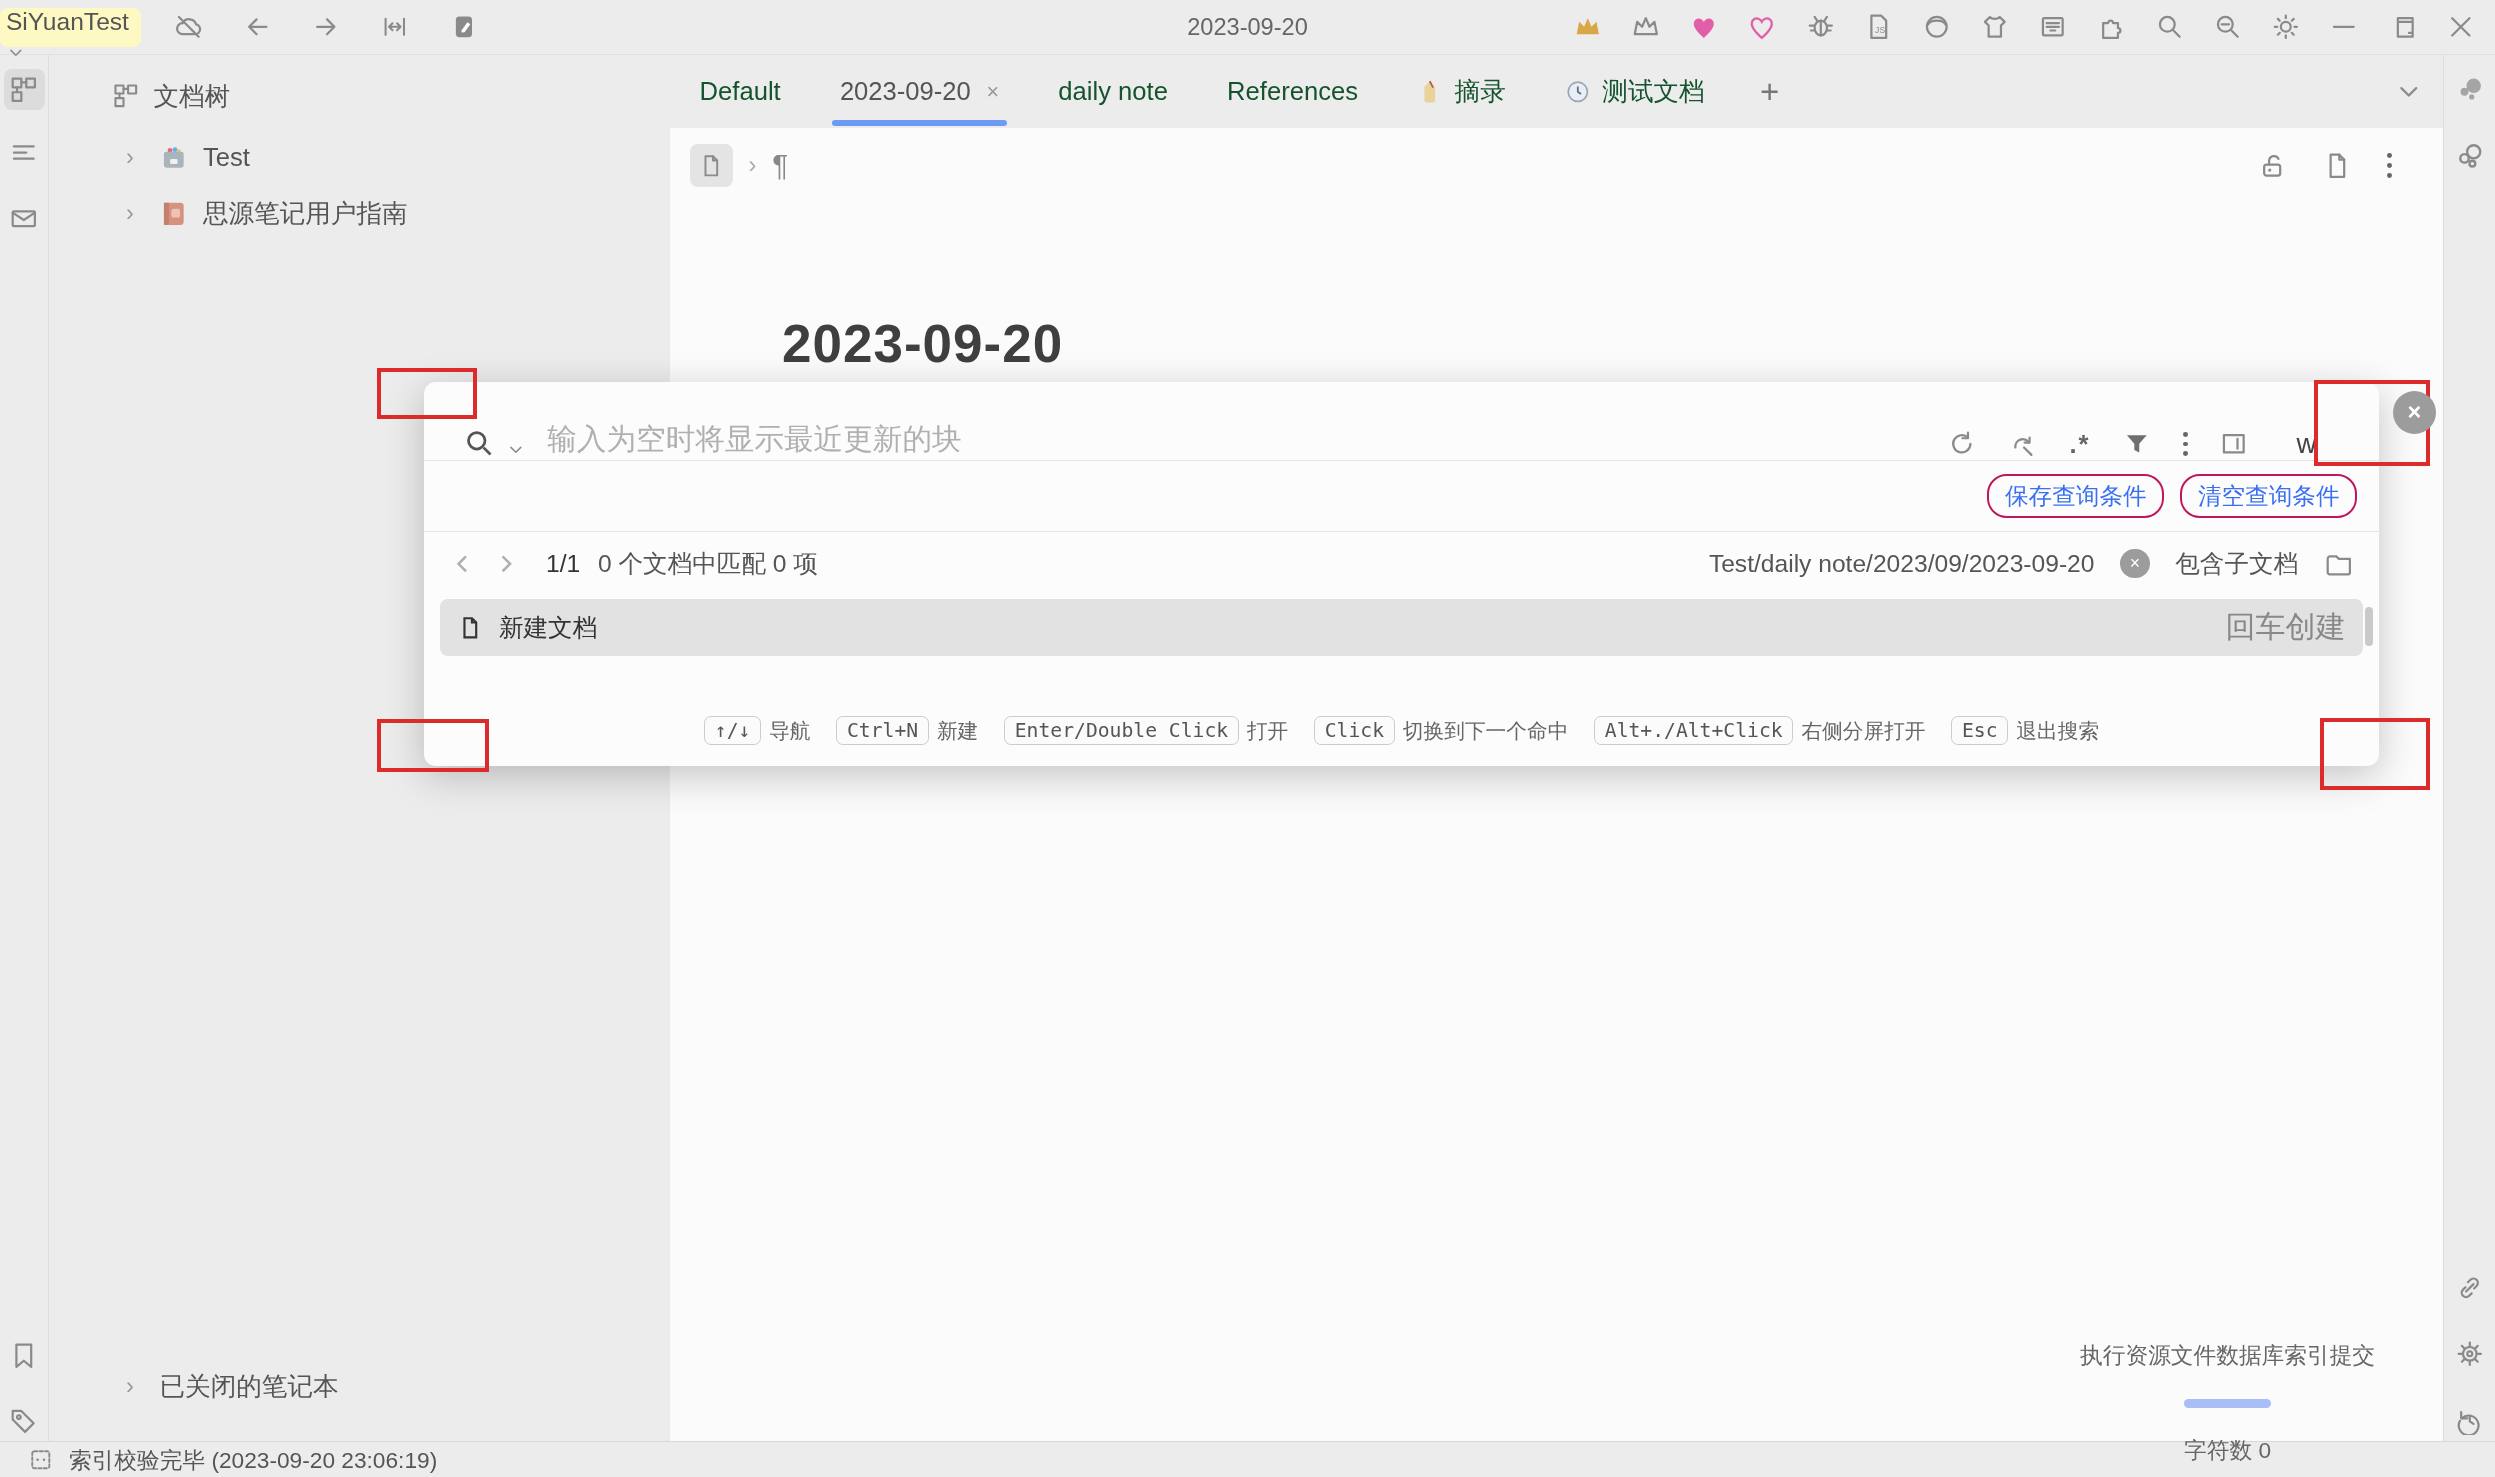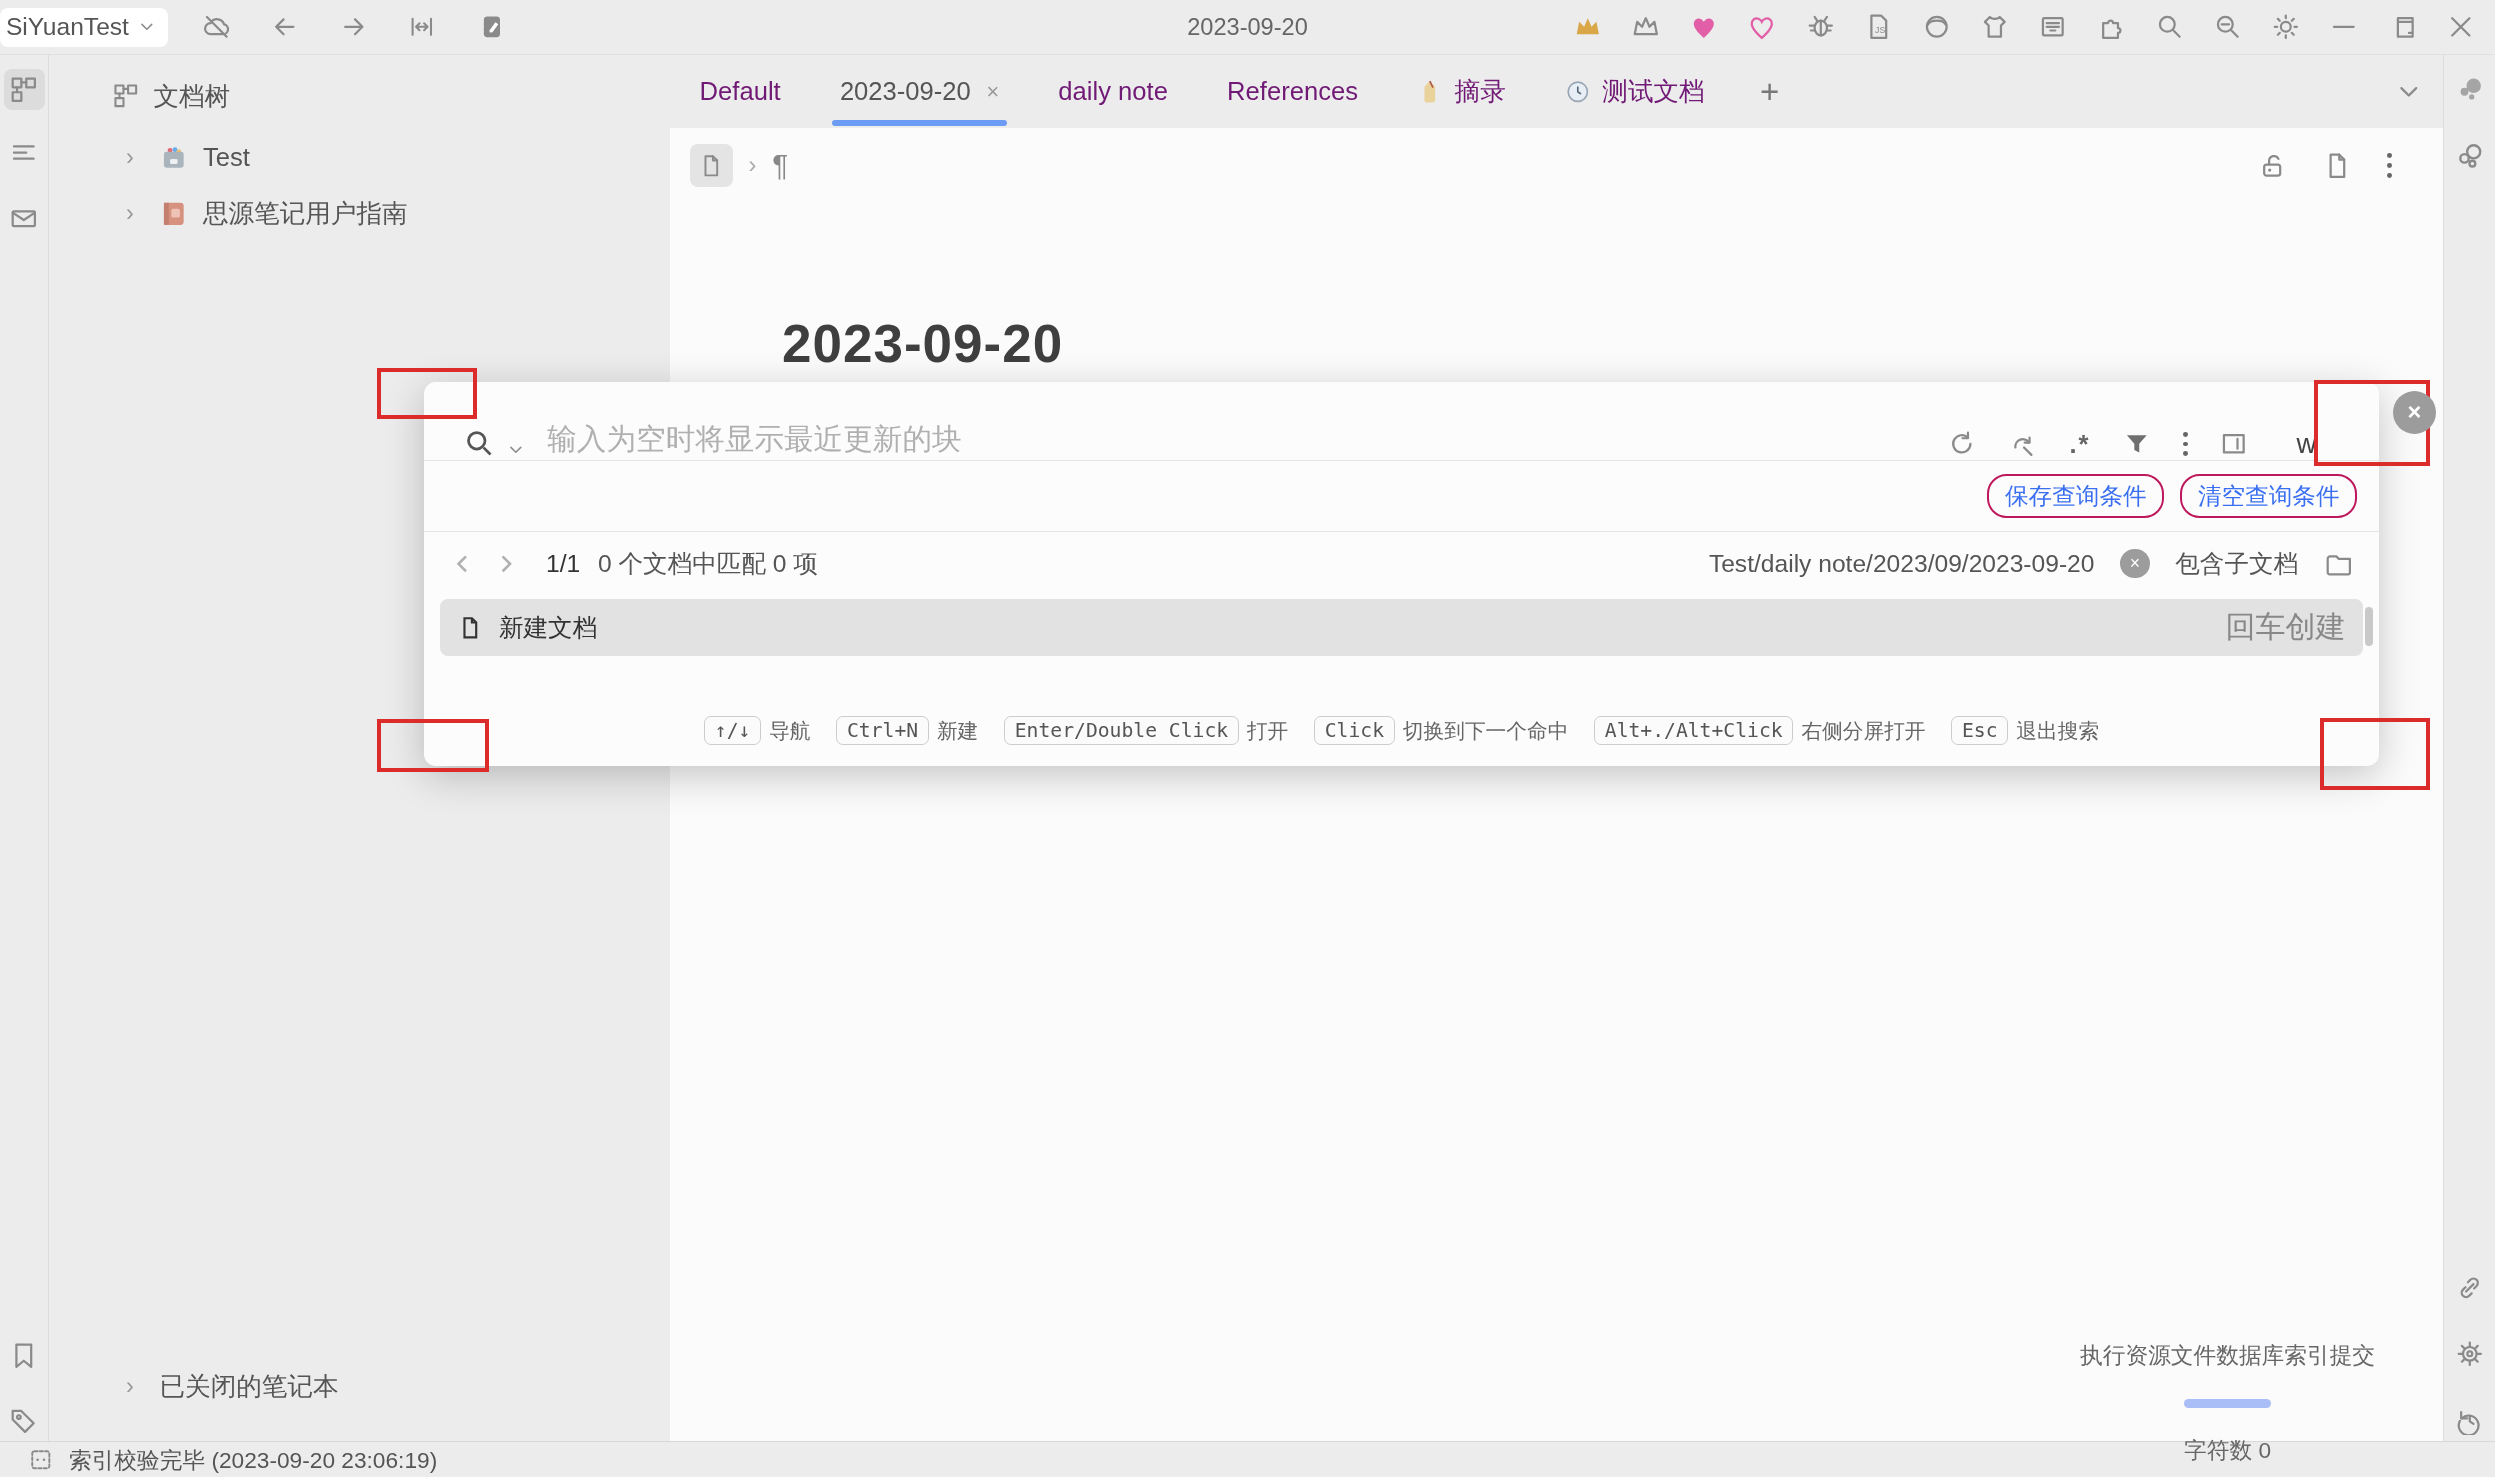--- a/index.html
+++ b/index.html
@@ -7,22 +7,22 @@
   body {
     font-family: "Liberation Sans", "DejaVu Sans", sans-serif;
     background:#ececec; color:#444; overflow:hidden; position:relative;
   }
   svg { display:block; }
   .ic { stroke:#8a8a8a; stroke-width:1.8; fill:none; stroke-linecap:round; stroke-linejoin:round; }
 
   
   .titlebar { position:absolute; top:0; left:0; width:2495px; height:55px;
     display:flex; align-items:center; background:#ececec; border-bottom:1px solid #e0e0e0; z-index:5;}
-  .ws-btn { display:flex; align-items:center; gap:7.9px; background:#ffffff; border-radius:7.9px;
-    height:39px; padding:0 11.8px 0 5.9px; margin-right:27.6px; font-size:24.6px; color:#555; }
+  .ws-btn { display:flex; gap:7.9px; background:#fef9c3; border-radius:7.9px;
+    height:39px; padding:0 11.8px 0 5.9px; margin-right:27.6px; font-size:24.6px; color:#555;flex-direction:column; }
   .tb-icons { display:flex; align-items:center; gap:27.6px; }
   .tb-title { position:absolute; left:0; right:0; text-align:center; font-size:23.6px; color:#666; pointer-events:none; }
   .tb-right { margin-left:auto; display:flex; align-items:center; gap:28.6px; padding-right:19.7px; }
 
   
   .dock-left { position:absolute; left:0; top:55px; bottom:37px; width:49px; background:#ececec;
     border-right:1px solid #ddd; display:flex; flex-direction:column; align-items:center; padding-top:13.8px; gap:23.6px; }
   .dock-item { width:41px; height:41px; display:flex; align-items:center; justify-content:center; border-radius:7.9px; }
   .dock-item.active { background:#dcdcdc; }
   .dock-left .spacer { flex:1; }
@@ -30,21 +30,21 @@
   
   .sidebar { position:absolute; left:49px; top:55px; bottom:37px; width:620px; background:#ececec; }
   .sb-header { display:flex; align-items:center; gap:13.8px; padding:23.6px 0 17.7px 63px; font-size:25.6px; color:#555; }
   .tree-item { display:flex; align-items:center; gap:13.8px; padding:11.8px 0 11.8px 77px; font-size:25.6px; color:#555; }
   .tree-chevron { color:#999; font-size:23.6px; width:19.7px; }
   .sb-bottom { position:absolute; bottom:25.6px; left:0; right:0; }
 
   
   .tabbar { position:absolute; left:670px; top:55px; width:1773px; height:73px; background:#ececec;
     display:flex; align-items:stretch; }
-  .tab { position:relative; display:flex; align-items:center; gap:11.8px; padding:0 29.6px; font-size:25.6px; color:#701a75; }
+  .tab { position:relative; display:flex; align-items:center; gap:11.8px; padding:0 29.6px; font-size:25.6px; color:#14532d; }
   .tab.active { color:#555; }
   .tab.active .tab-underline { position:absolute; left:21.7px; right:21.7px; bottom:2px; height:5.9px;
     border-radius:3.9px; background:#6b9bf3; }
   .tab-close { color:#999; font-size:21.7px; margin-left:3.9px; }
   .tab-plus { display:flex; align-items:center; padding:0 25.6px; font-size:33px; color:#777; }
   .tab-more { margin-left:auto; display:flex; align-items:center; padding-right:19.7px; }
 
   
   .editor { position:absolute; left:670px; top:128px; width:1773px; bottom:37px; background:#fbfbfb; }
   .bc-row { display:flex; align-items:center; gap:15.8px; padding:13.8px 23.6px 0 19.7px; height:61px; }

